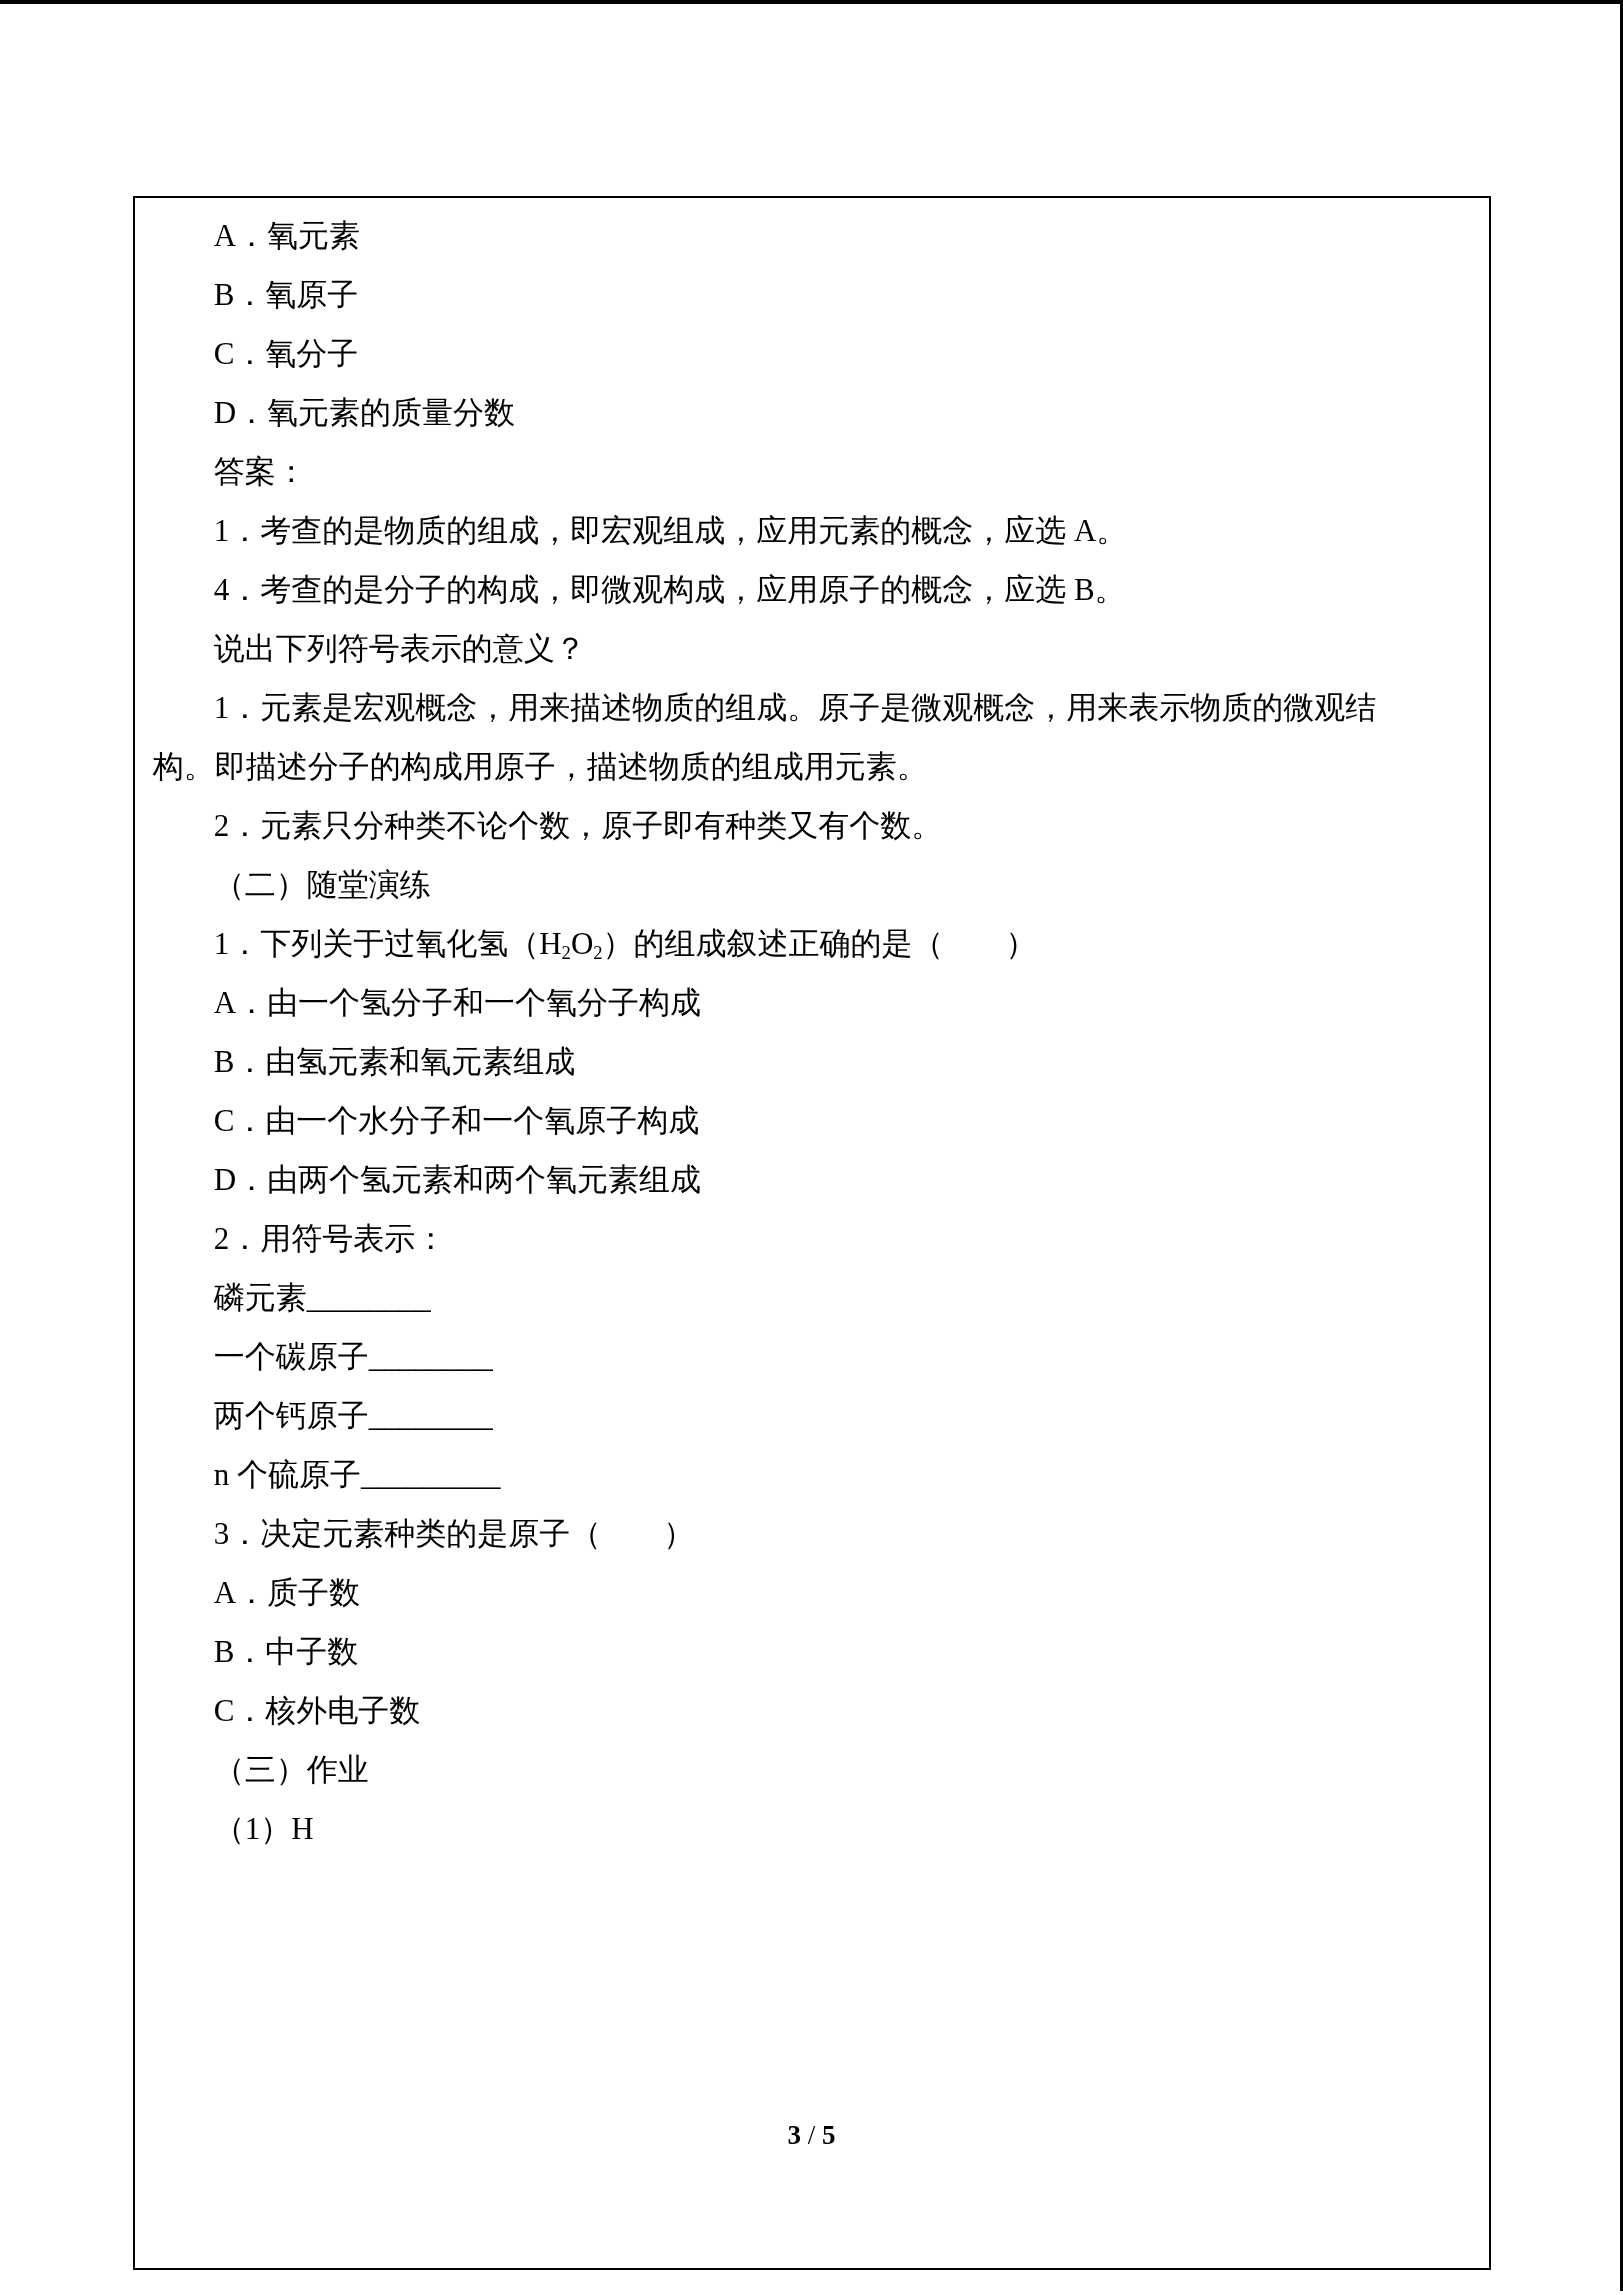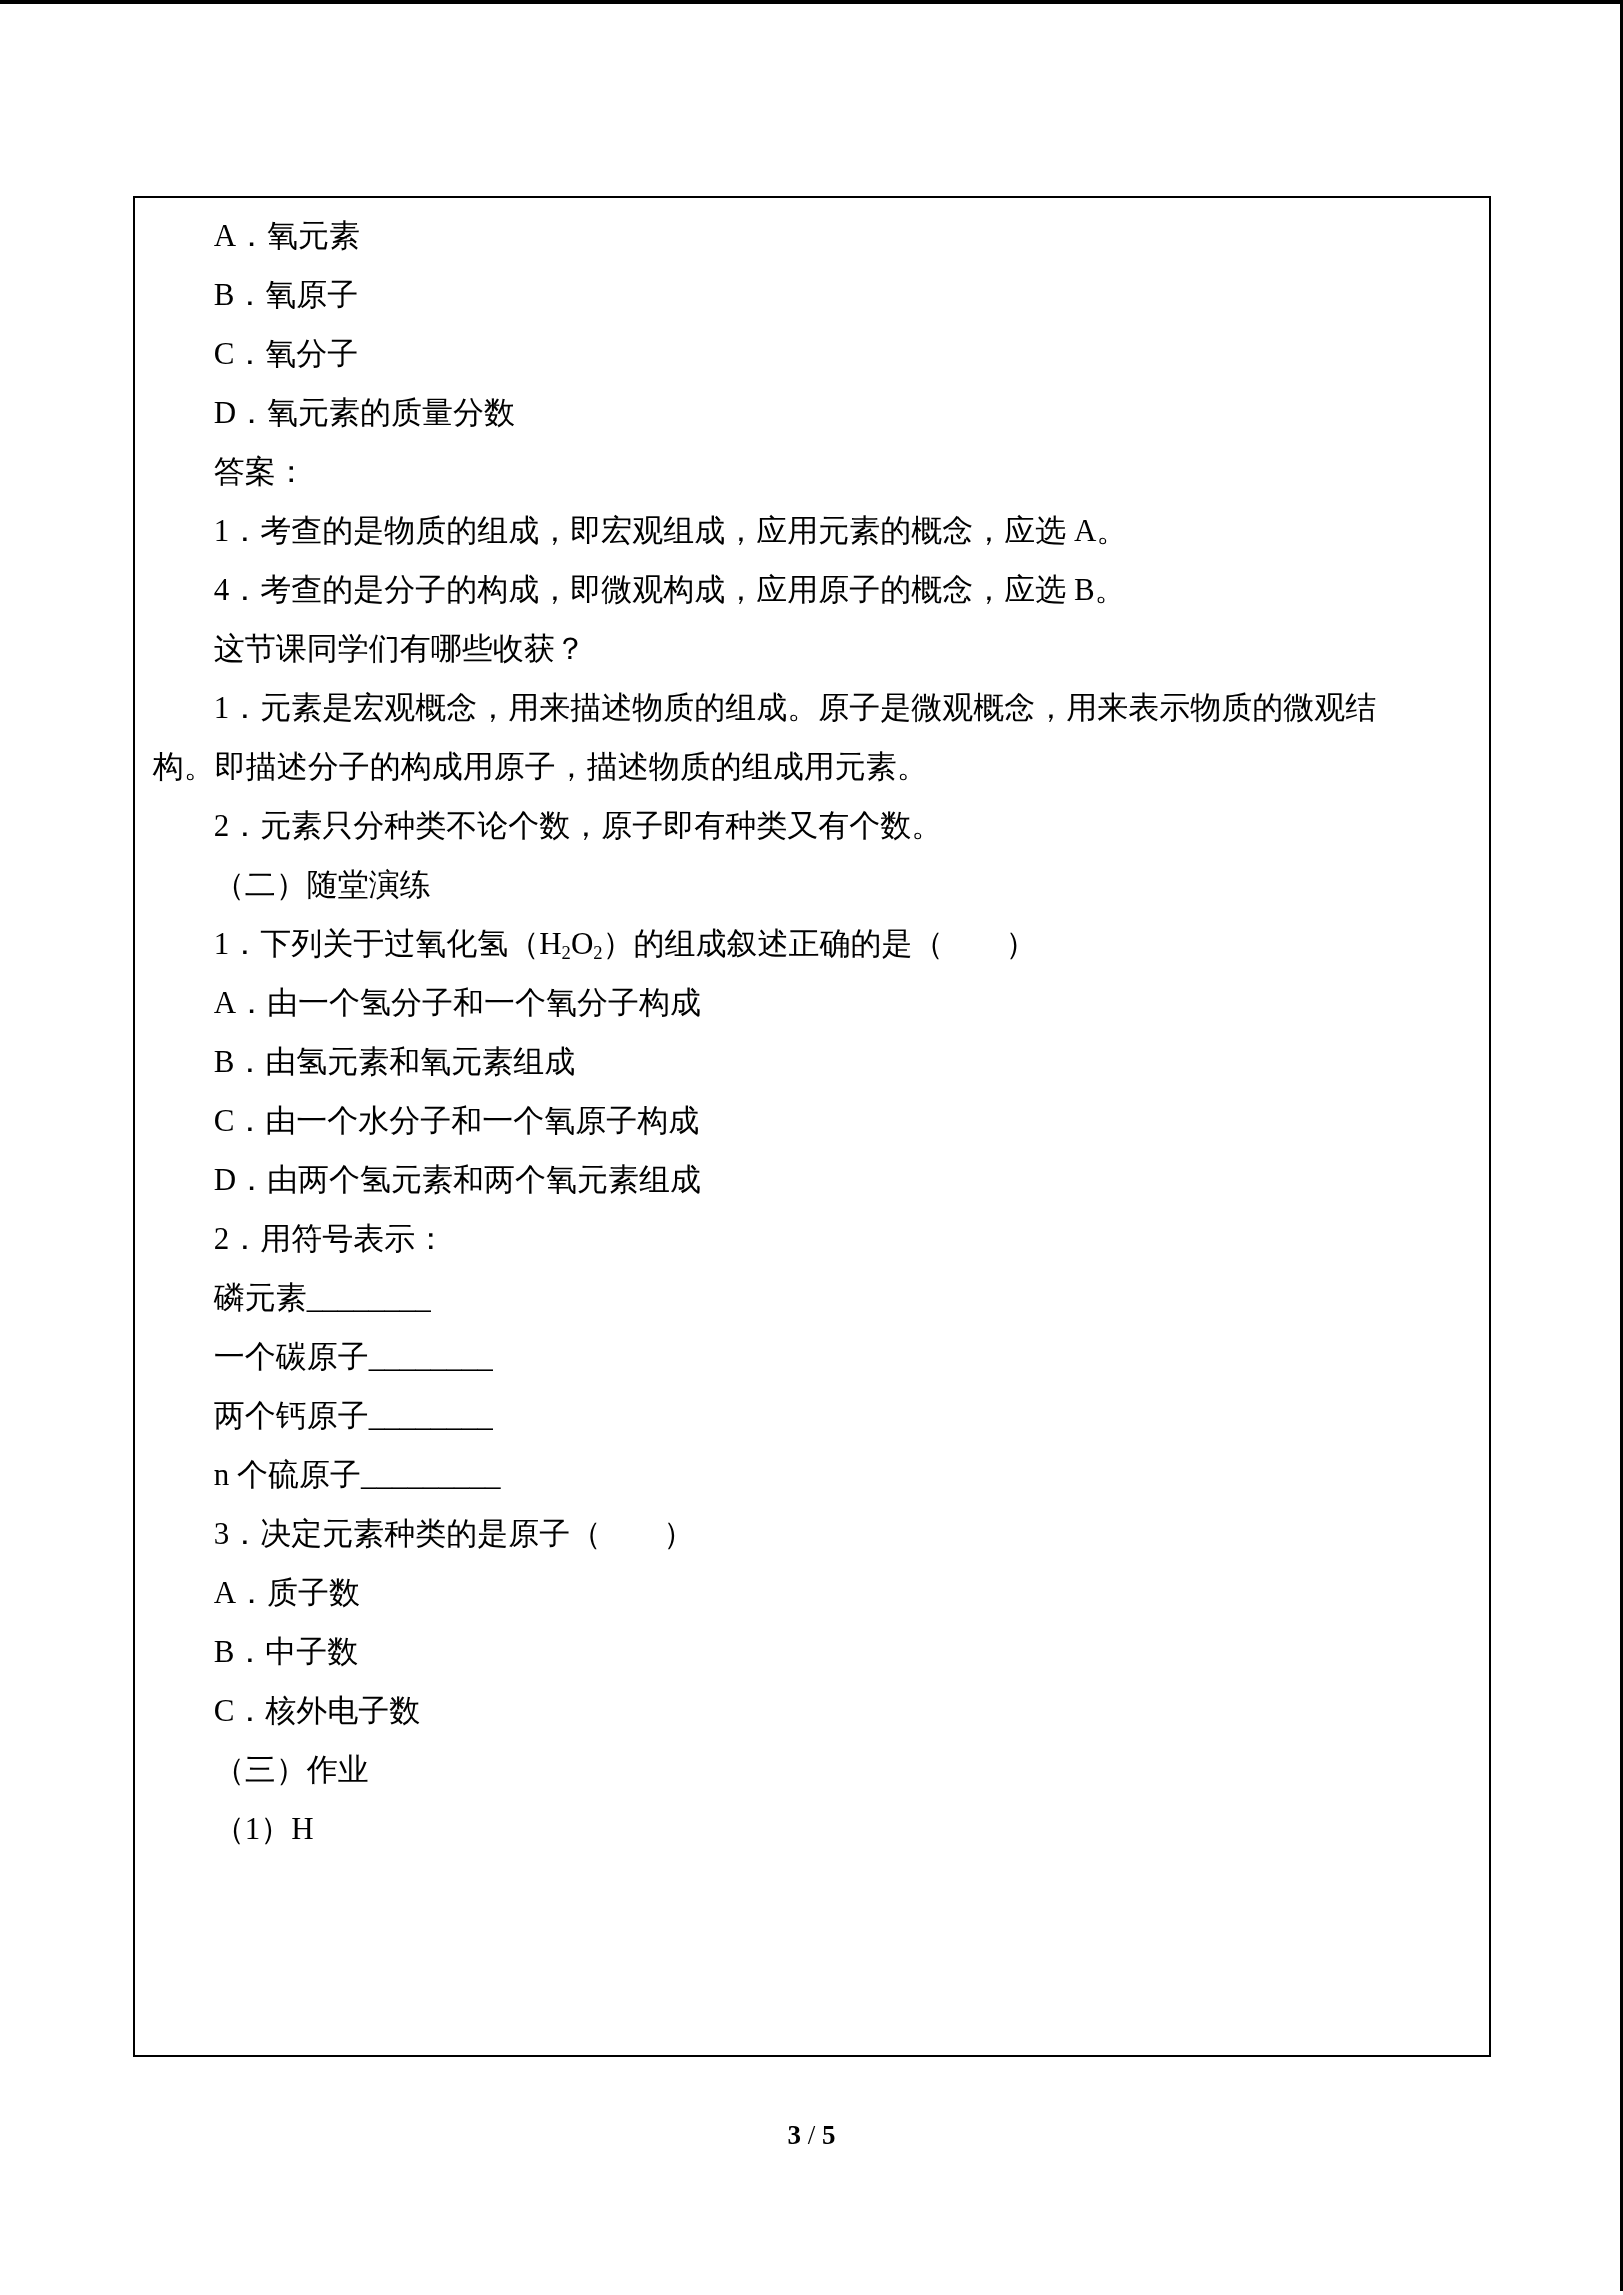--- a/index.html
+++ b/index.html
@@ -20,21 +20,21 @@
   }
   .right-rule {
     position: absolute;
     top: 0; right: 0;
     width: 3.4px; height: 2291px;
     background: #000000;
   }
   .content-box {
     position: absolute;
     left: 133px; top: 196px;
-    width: 1358px; height: 1861px;
+    width: 1358px; height: 2074px;
     border: 2.7px solid #000000;
     box-sizing: border-box;
     padding: 8.2px 17.7px 0 17.7px;
     overflow: hidden;
     background: #ffffff;
   }
   .line {
     margin: 0;
     font-size: 31px;
     line-height: 59px;
@@ -67,21 +67,21 @@
 
 <div class="content-box">
   <div id="lines-container">
       <p class="line indent"><span>A．氧元素</span></p>
       <p class="line indent"><span>B．氧原子</span></p>
       <p class="line indent"><span>C．氧分子</span></p>
       <p class="line indent"><span>D．氧元素的质量分数</span></p>
       <p class="line indent"><span>答案：</span></p>
       <p class="line indent"><span>1．考查的是物质的组成，即宏观组成，应用元素的概念，应选 A。</span></p>
       <p class="line indent"><span>4．考查的是分子的构成，即微观构成，应用原子的概念，应选 B。</span></p>
-      <p class="line indent"><span>这节课同学们有哪些收获？</span></p>
+      <p class="line indent"><span>说出下列符号表示的意义？</span></p>
       <p class="line indent"><span>1．元素是宏观概念，用来描述物质的组成。原子是微观概念，用来表示物质的微观结</span></p>
       <p class="line"><span>构。即描述分子的构成用原子，描述物质的组成用元素。</span></p>
       <p class="line indent"><span>2．元素只分种类不论个数，原子即有种类又有个数。</span></p>
       <p class="line indent"><span>（二）随堂演练</span></p>
       <p class="line indent"><span>1．下列关于过氧化氢（H</span><sub>2</sub><span>O</span><sub>2</sub><span>）的组成叙述正确的是（　　）</span></p>
       <p class="line indent"><span>A．由一个氢分子和一个氧分子构成</span></p>
       <p class="line indent"><span>B．由氢元素和氧元素组成</span></p>
       <p class="line indent"><span>C．由一个水分子和一个氧原子构成</span></p>
       <p class="line indent"><span>D．由两个氢元素和两个氧元素组成</span></p>
       <p class="line indent"><span>2．用符号表示：</span></p>

